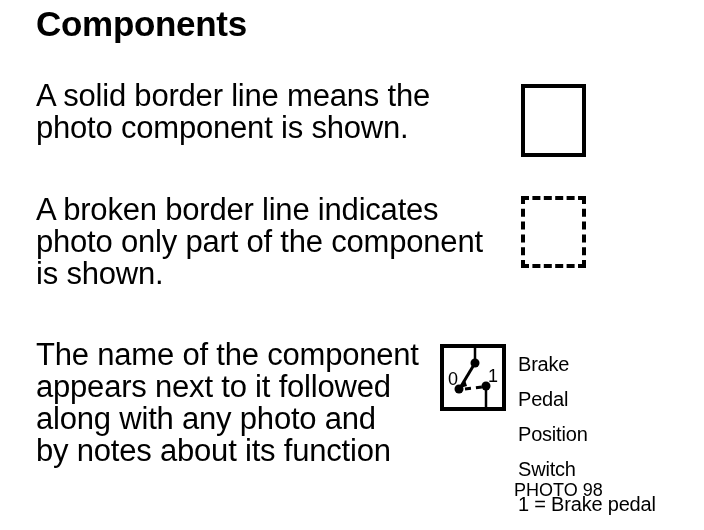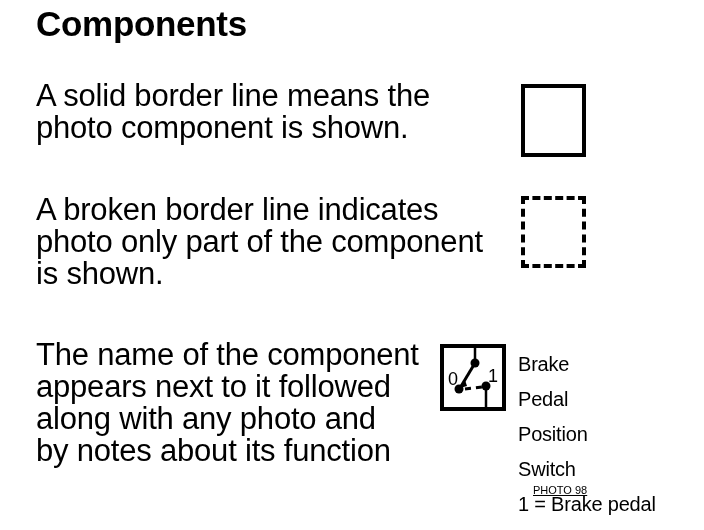--- a/index.html
+++ b/index.html
@@ -85,27 +85,26 @@
     font-size: 20px;
     line-height: 23px;
     letter-spacing: -0.2px;
     width: 186px;
   }
   #component-label .line { display: block; white-space: nowrap; margin-top: 12px; }
   #component-label .indent { padding-left: 34px; }
 
   #photo-ref {
     position: absolute;
-    left: 533px;
+    left: 514px;
     top: 480px;
-    font-size: 11px;
+    font-size: 18px;
     line-height: 20px;
     letter-spacing: 0px;
     white-space: nowrap;
-    text-decoration: underline;
   }
 </style>
 </head>
 <body>
 
 <div id="page">
 
   <div id="slide-title">Components</div>
 
   <div class="body-para" id="para-solid">

